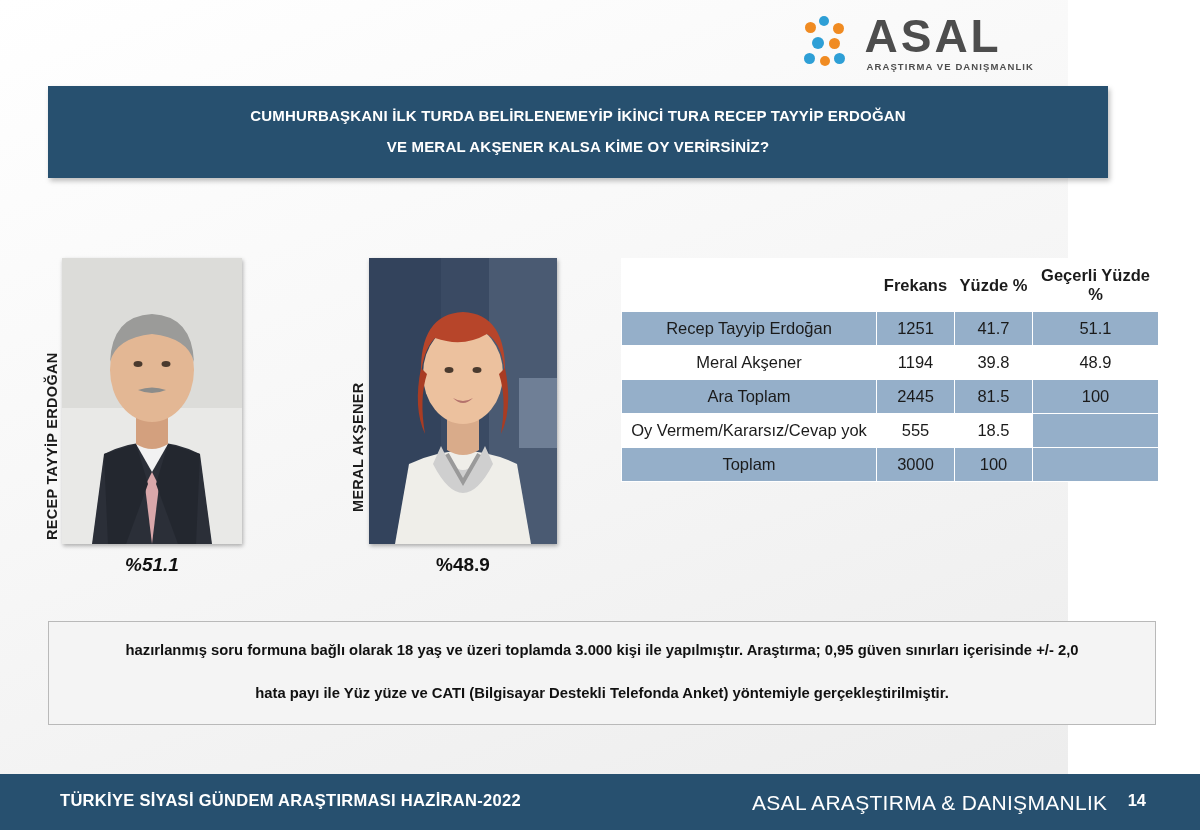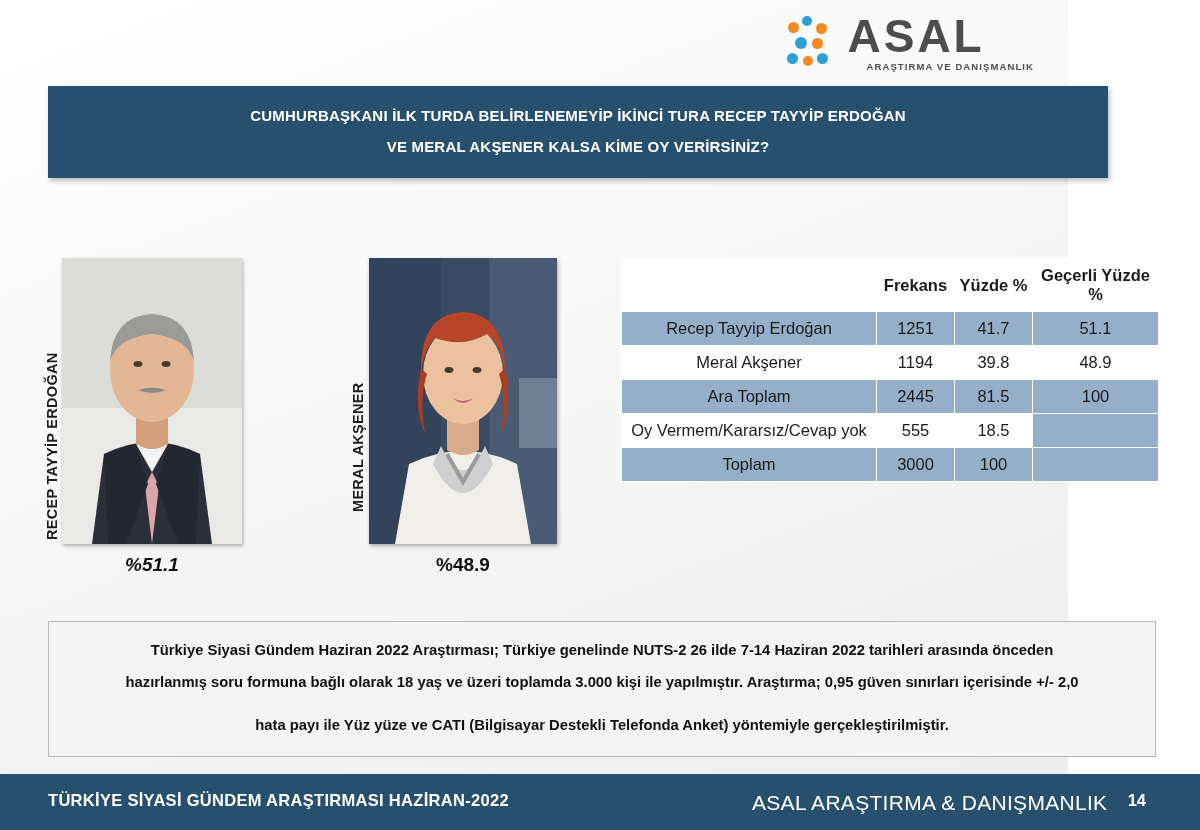--- a/index.html
+++ b/index.html
@@ -51,21 +51,21 @@
     letter-spacing: 3px;
     color: #4d4d4d;
     line-height: 44px;
   }
   .logo-sub {
     font-size: 9.5px;
     font-weight: bold;
     letter-spacing: 1.1px;
     color: #4d4d4d;
     margin-top: 3px;
-    margin-left: 19px;
+    margin-left: 2px;
   }
 
   
   .question-banner {
     position: absolute;
     left: 48px;
     top: 86px;
     width: 1060px;
     background: #27506f;
     color: #ffffff;
@@ -178,21 +178,21 @@
     position: absolute;
     left: 0;
     bottom: 0;
     width: 1200px;
     height: 56px;
     background: #27506f;
     color: #ffffff;
   }
   .footer-left {
     position: absolute;
-    left: 48px;
+    left: 60px;
     top: 17px;
     font-size: 16.5px;
     font-weight: bold;
     letter-spacing: 0.3px;
   }
   .footer-right {
     position: absolute;
     left: 752px;
     top: 17px;
     font-size: 21px;
@@ -342,21 +342,20 @@
           <td class="label">Toplam</td>
           <td>3000</td>
           <td>100</td>
           <td></td>
         </tr>
       </tbody>
     </table>
   </div>
 
   <div class="note">
-    <p>Türkiye Siyasi Gündem Haziran 2022 Araştırması; Türkiye genelinde NUTS-2 26 ilde 7-14 Haziran 2022 tarihleri arasında önceden</p>
     <p>hazırlanmış soru formuna bağlı olarak 18 yaş ve üzeri toplamda 3.000 kişi ile yapılmıştır. Araştırma; 0,95 güven sınırları içerisinde +/- 2,0</p>
     <p>hata payı ile Yüz yüze ve CATI (Bilgisayar Destekli Telefonda Anket) yöntemiyle gerçekleştirilmiştir.</p>
   </div>
 
   <div class="footer">
     <div class="footer-left">TÜRKİYE SİYASİ GÜNDEM ARAŞTIRMASI HAZİRAN-2022</div>
     <div class="footer-right">ASAL ARAŞTIRMA &amp; DANIŞMANLIK</div>
     <div class="footer-page">14</div>
   </div>
 

